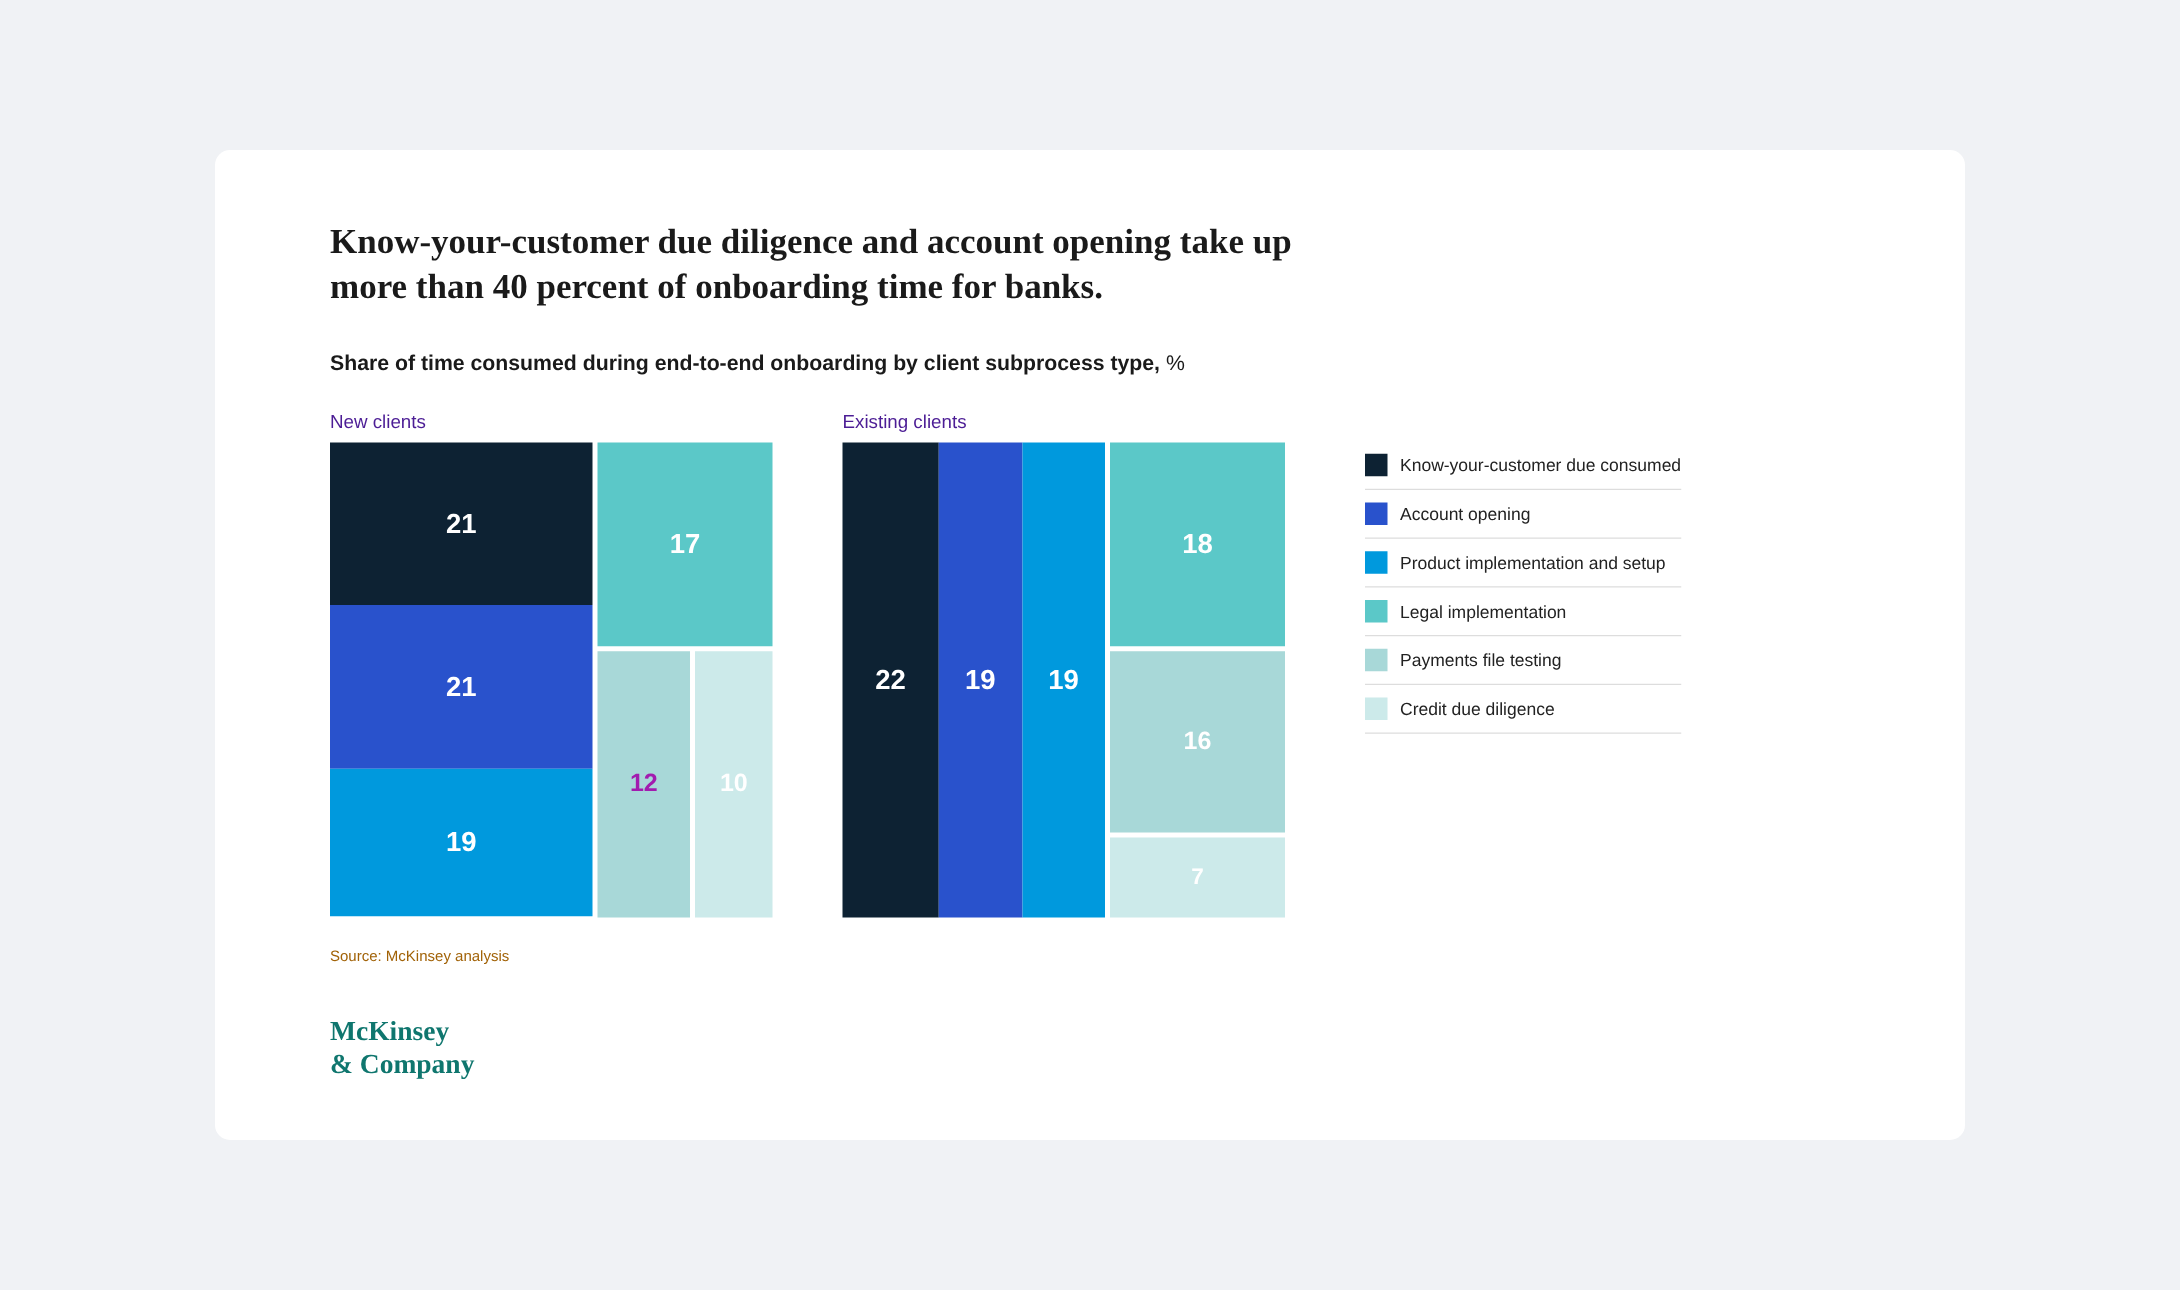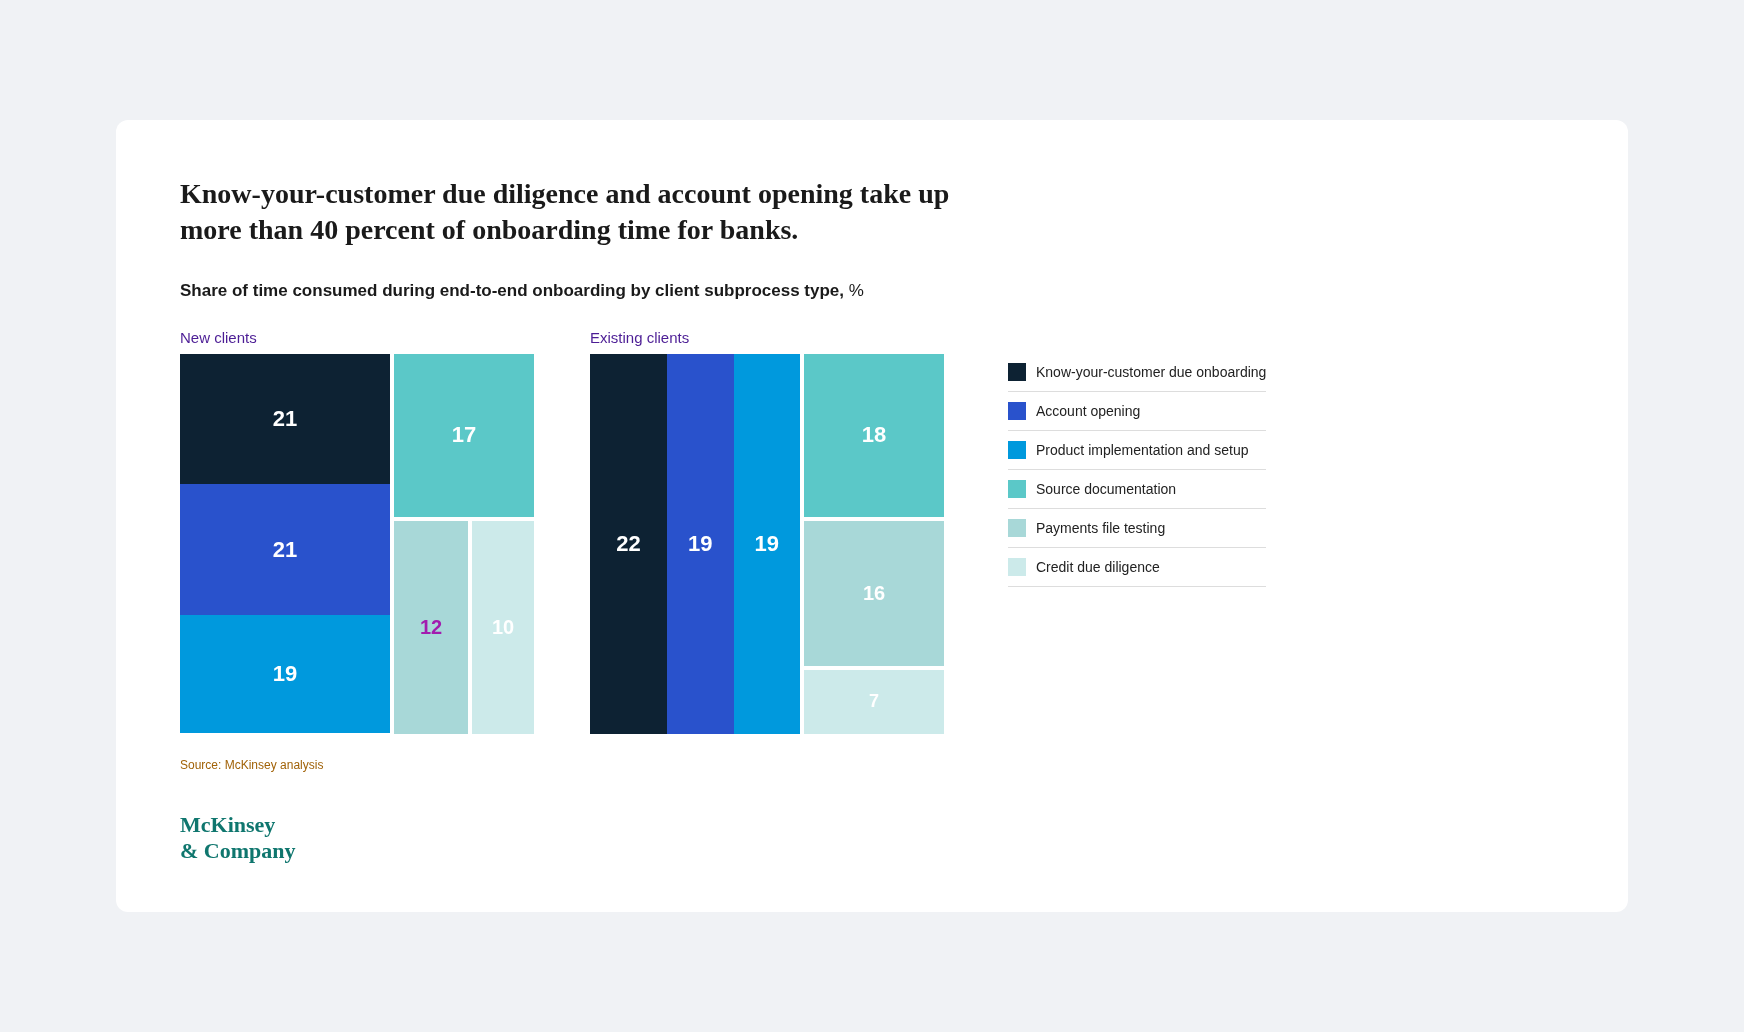--- a/index.html
+++ b/index.html
@@ -7,22 +7,22 @@
       background: #f0f2f5;
       display: flex;
       justify-content: center;
       align-items: center;
       min-height: 100vh;
       font-family: 'Georgia', serif;
     }
     .card {
       background: #ffffff;
       border-radius: 12px;
-      width: 1512px;
-      padding: 56px 64px 48px 64px;
+      width: 1400px;
+      padding: 56px 64px 48px 92px;
     }
     .main-title {
       font-size: 28px;
       font-weight: 700;
       color: #1a1a1a;
       line-height: 1.3;
       max-width: 820px;
       margin-bottom: 32px;
       font-family: 'Georgia', serif;
     }
@@ -270,33 +270,33 @@
               <span>7</span>
             </div>
           </div>
         </div>
       </div>
     </div>
 
     <div class="legend" id="legend-container">
     <div class="legend-item">
           <div class="legend-swatch" style="background-color: rgb(13, 34, 51);"></div>
-          <span class="legend-text">Know-your-customer due onboarding</span>
+          <span class="legend-text">Know-your-customer due consumed</span>
         </div>
         <div class="legend-item">
           <div class="legend-swatch" style="background-color: rgb(41, 82, 204);"></div>
           <span class="legend-text">Account opening</span>
         </div>
         <div class="legend-item">
           <div class="legend-swatch" style="background-color: rgb(0, 153, 221);"></div>
           <span class="legend-text">Product implementation and setup</span>
         </div>
         <div class="legend-item">
           <div class="legend-swatch" style="background-color: rgb(91, 200, 200);"></div>
-          <span class="legend-text">Source documentation</span>
+          <span class="legend-text">Legal implementation</span>
         </div>
         <div class="legend-item">
           <div class="legend-swatch" style="background-color: rgb(168, 216, 216);"></div>
           <span class="legend-text">Payments file testing</span>
         </div>
         <div class="legend-item">
           <div class="legend-swatch" style="background-color: rgb(204, 234, 234);"></div>
           <span class="legend-text">Credit due diligence</span>
         </div>
       </div>

